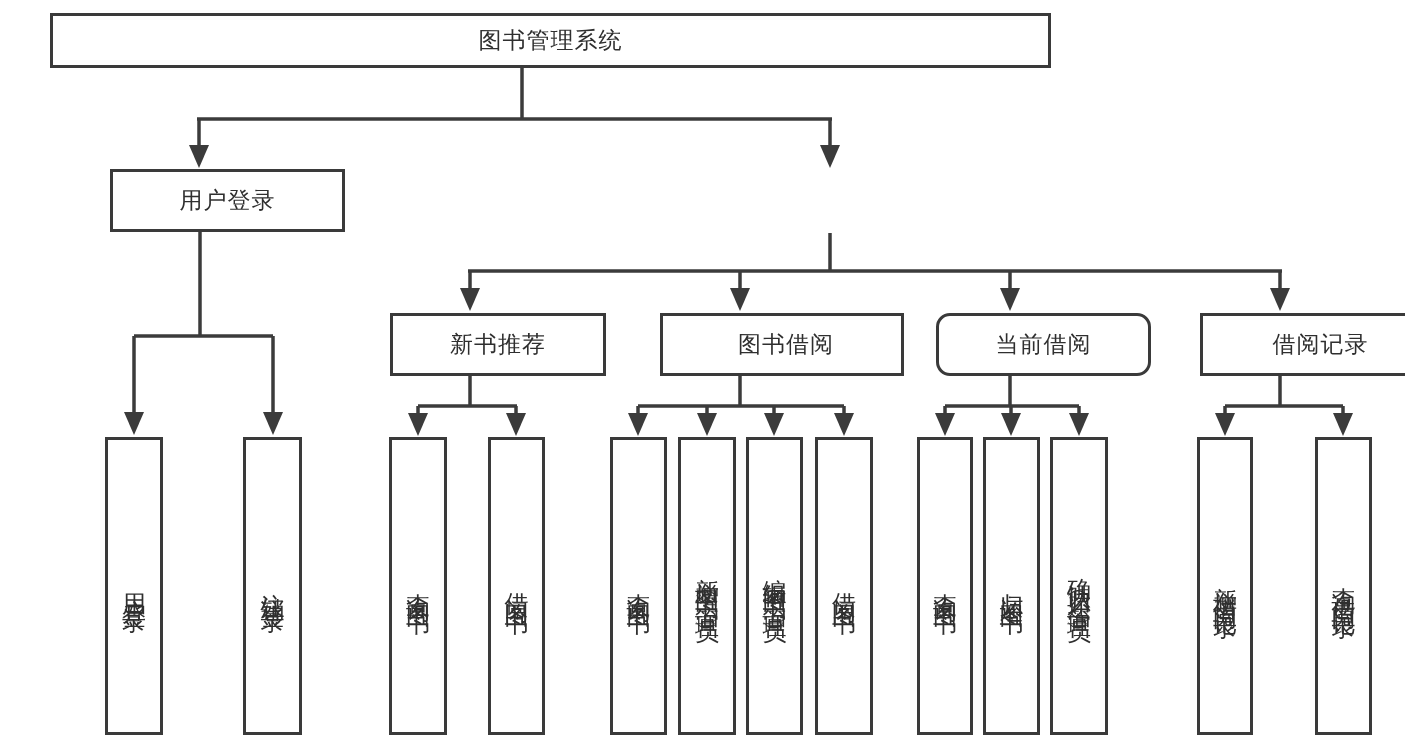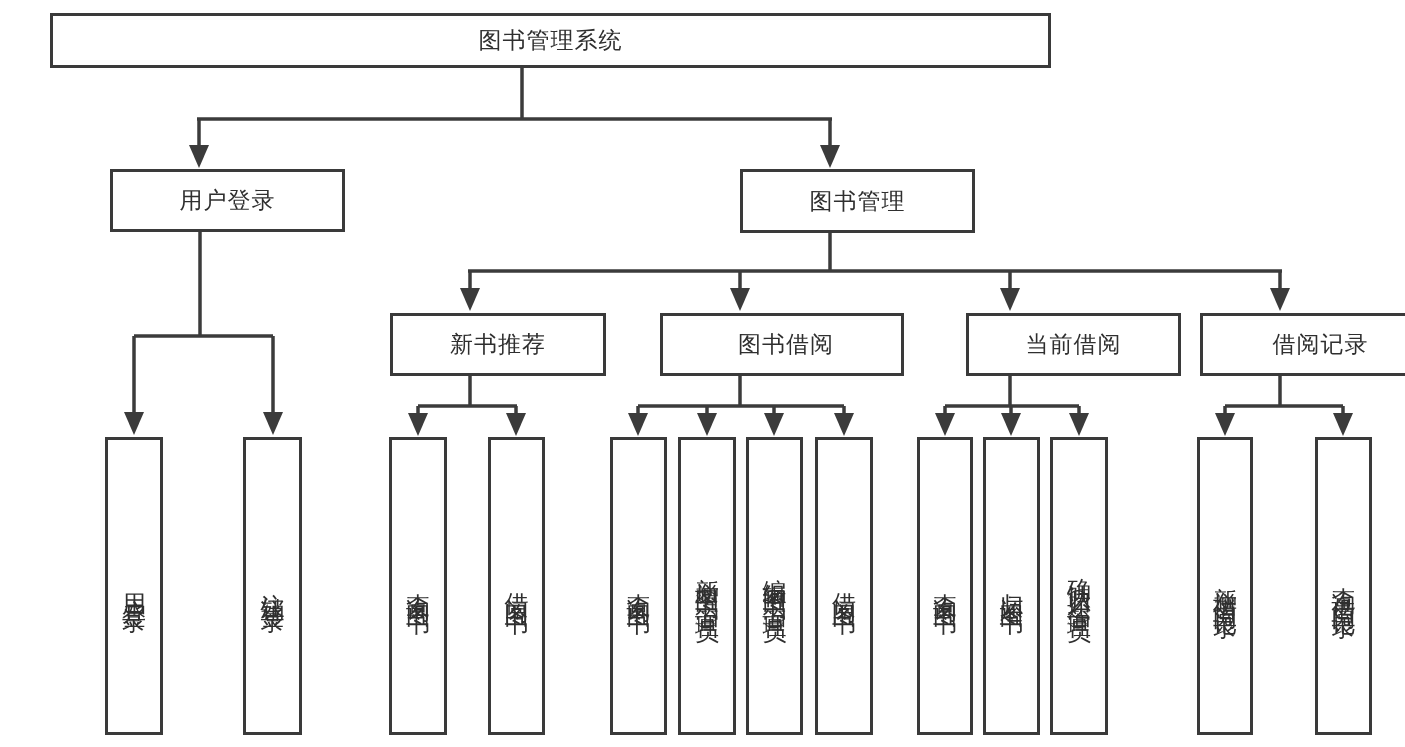--- a/index.html
+++ b/index.html
@@ -124,31 +124,28 @@
     </g>
   </svg>
 
   <div class="hnode" style="left:22px;top:13px;width:1001px;height:55px;">
     <span>图书管理系统</span>
   </div>
 
   <div class="hnode" style="left:82px;top:169px;width:235px;height:63px;">
     <span>用户登录</span>
   </div>
-  <div class="hnode" style="left:712px;top:169px;width:235px;height:64px;">
-    <span>图书管理</span>
-  </div>
 
   <div class="hnode" style="left:362px;top:313px;width:216px;height:63px;">
     <span>新书推荐</span>
   </div>
   <div class="hnode" style="left:632px;top:313px;width:244px;height:63px;padding-left:8px;">
     <span>图书借阅</span>
   </div>
-  <div class="hnode" style="left:938px;top:313px;width:215px;height:63px;">
+  <div class="hnode" style="left:908px;top:313px;width:215px;height:63px;border-radius:14px;">
     <span>当前借阅</span>
   </div>
   <div class="hnode" style="left:1172px;top:313px;width:241px;height:63px;">
     <span>借阅记录</span>
   </div>
 
   <div class="leaf" style="left:105px;width:58px;">
     <span>用户登录</span>
   </div>
   <div class="leaf" style="left:243px;width:59px;">

